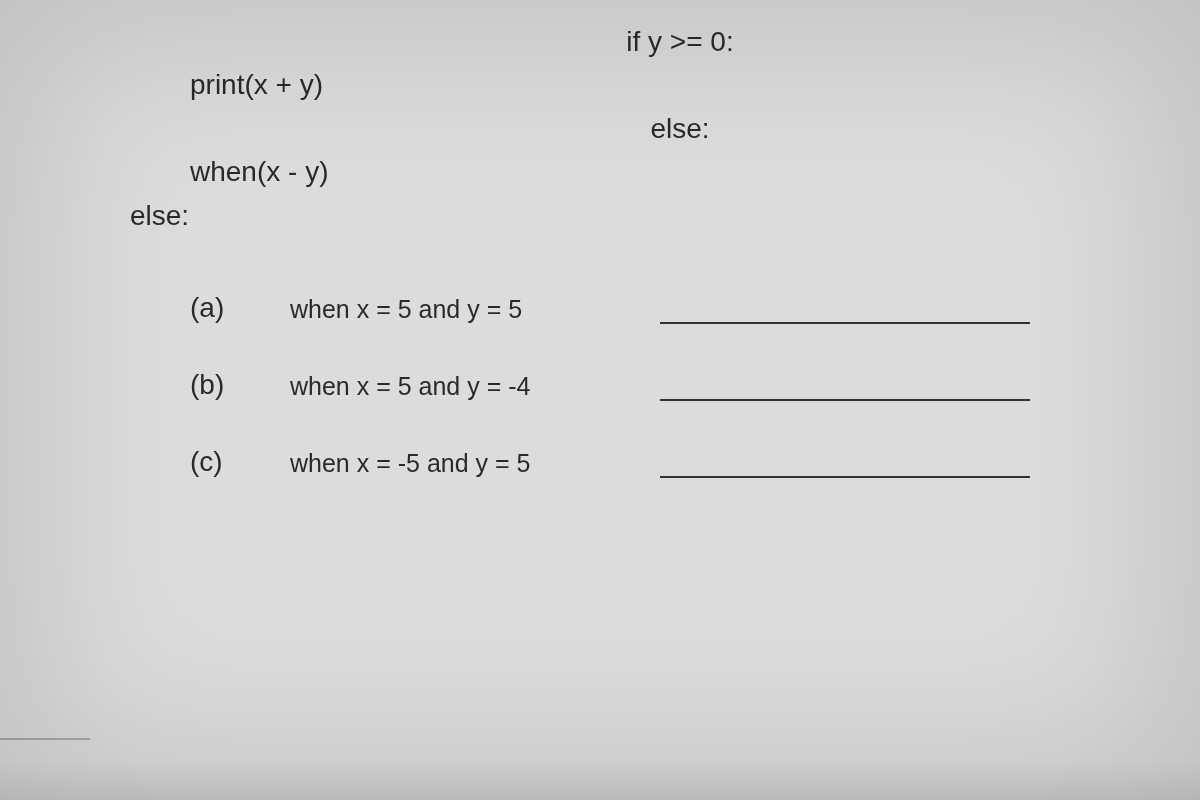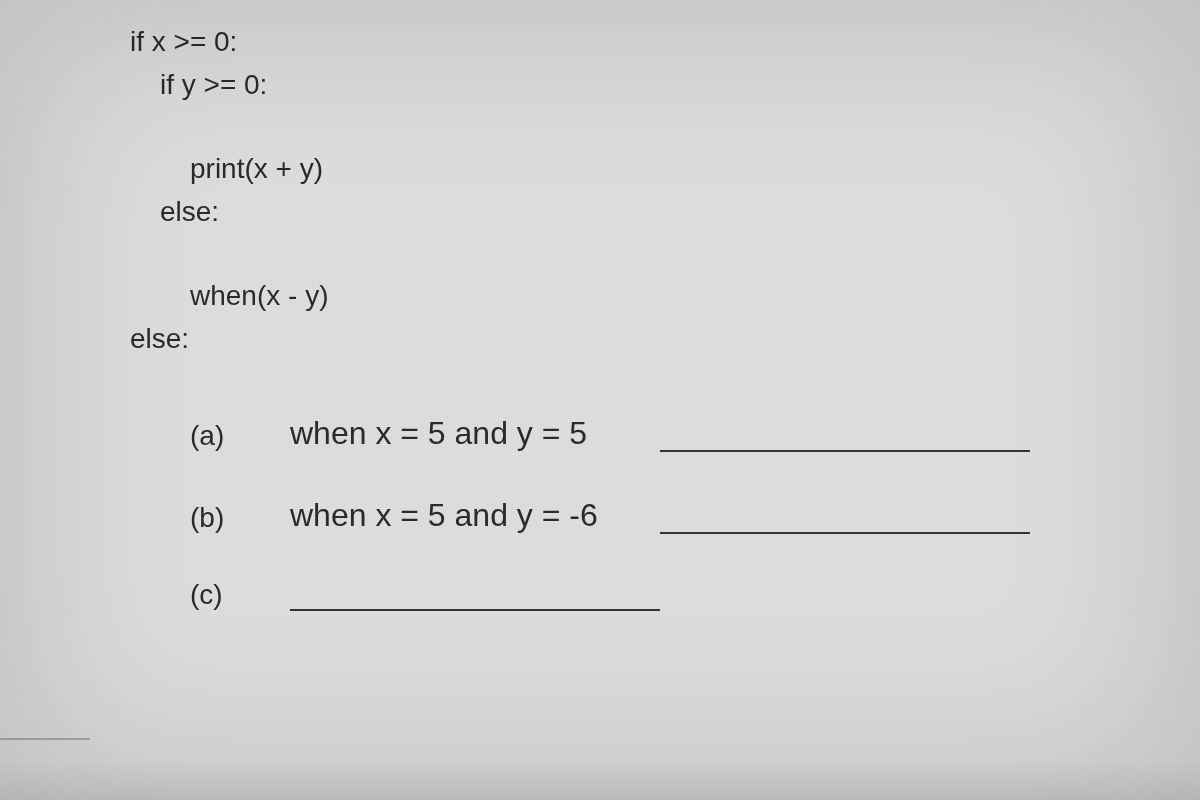--- a/index.html
+++ b/index.html
@@ -15,38 +15,38 @@
       font-size: 28px;
       color: #2a2a2a;
       padding: 20px 0 0 130px;
       position: relative;
       overflow: hidden;
     }
     .code-block {
       line-height: 1.55;
       font-weight: 400;
     }
-    .indent-1 { padding-left: 30px; }
-    .indent-2 { padding-left: 60px; margin-top: 40px; }
+    .indent-1 { padding-left: 30px; text-align: center; }
+    .indent-2 { padding-left: 60px; }
     .questions {
       margin-top: 55px;
       padding-left: 60px;
     }
     .q-row {
       display: flex;
       align-items: flex-end;
       margin-bottom: 45px;
     }
     .q-label {
       width: 100px;
       font-size: 28px;
     }
     .q-text {
       width: 370px;
-      font-size: 32px;
+      font-size: 25px;
     }
     .answer-line {
       flex: 0 0 370px;
       border-bottom: 2px solid #333;
       height: 28px;
     }
     .vignette {
       position: absolute;
       inset: 0;
       pointer-events: none;
@@ -65,40 +65,40 @@
       left: 0;
       bottom: 60px;
       width: 90px;
       border-top: 2px solid #aaa;
     }
   </style>
 </head>
 <body>
 
 <div class="code-block">
-  <div>if x &gt;= 0:</div>
   <div class="indent-1">if y &gt;= 0:</div>
   <div class="indent-2">print(x + y)</div>
   <div class="indent-1">else:</div>
   <div class="indent-2">when(x - y)</div>
   <div>else:</div>
 </div>
 
 <div class="questions">
   <div class="q-row">
     <div class="q-label">(a)</div>
     <div class="q-text">when x = 5 and y = 5</div>
     <div class="answer-line"></div>
   </div>
   <div class="q-row">
     <div class="q-label">(b)</div>
-    <div class="q-text">when x = 5 and y = -6</div>
+    <div class="q-text">when x = 5 and y = -4</div>
     <div class="answer-line"></div>
   </div>
   <div class="q-row">
     <div class="q-label">(c)</div>
+    <div class="q-text">when x = -5 and y = 5</div>
     <div class="answer-line"></div>
   </div>
 </div>
 
 <div class="hr-line"></div>
 <div class="vignette"></div>
 <div class="bottom-edge"></div>
 
 </body></html>

